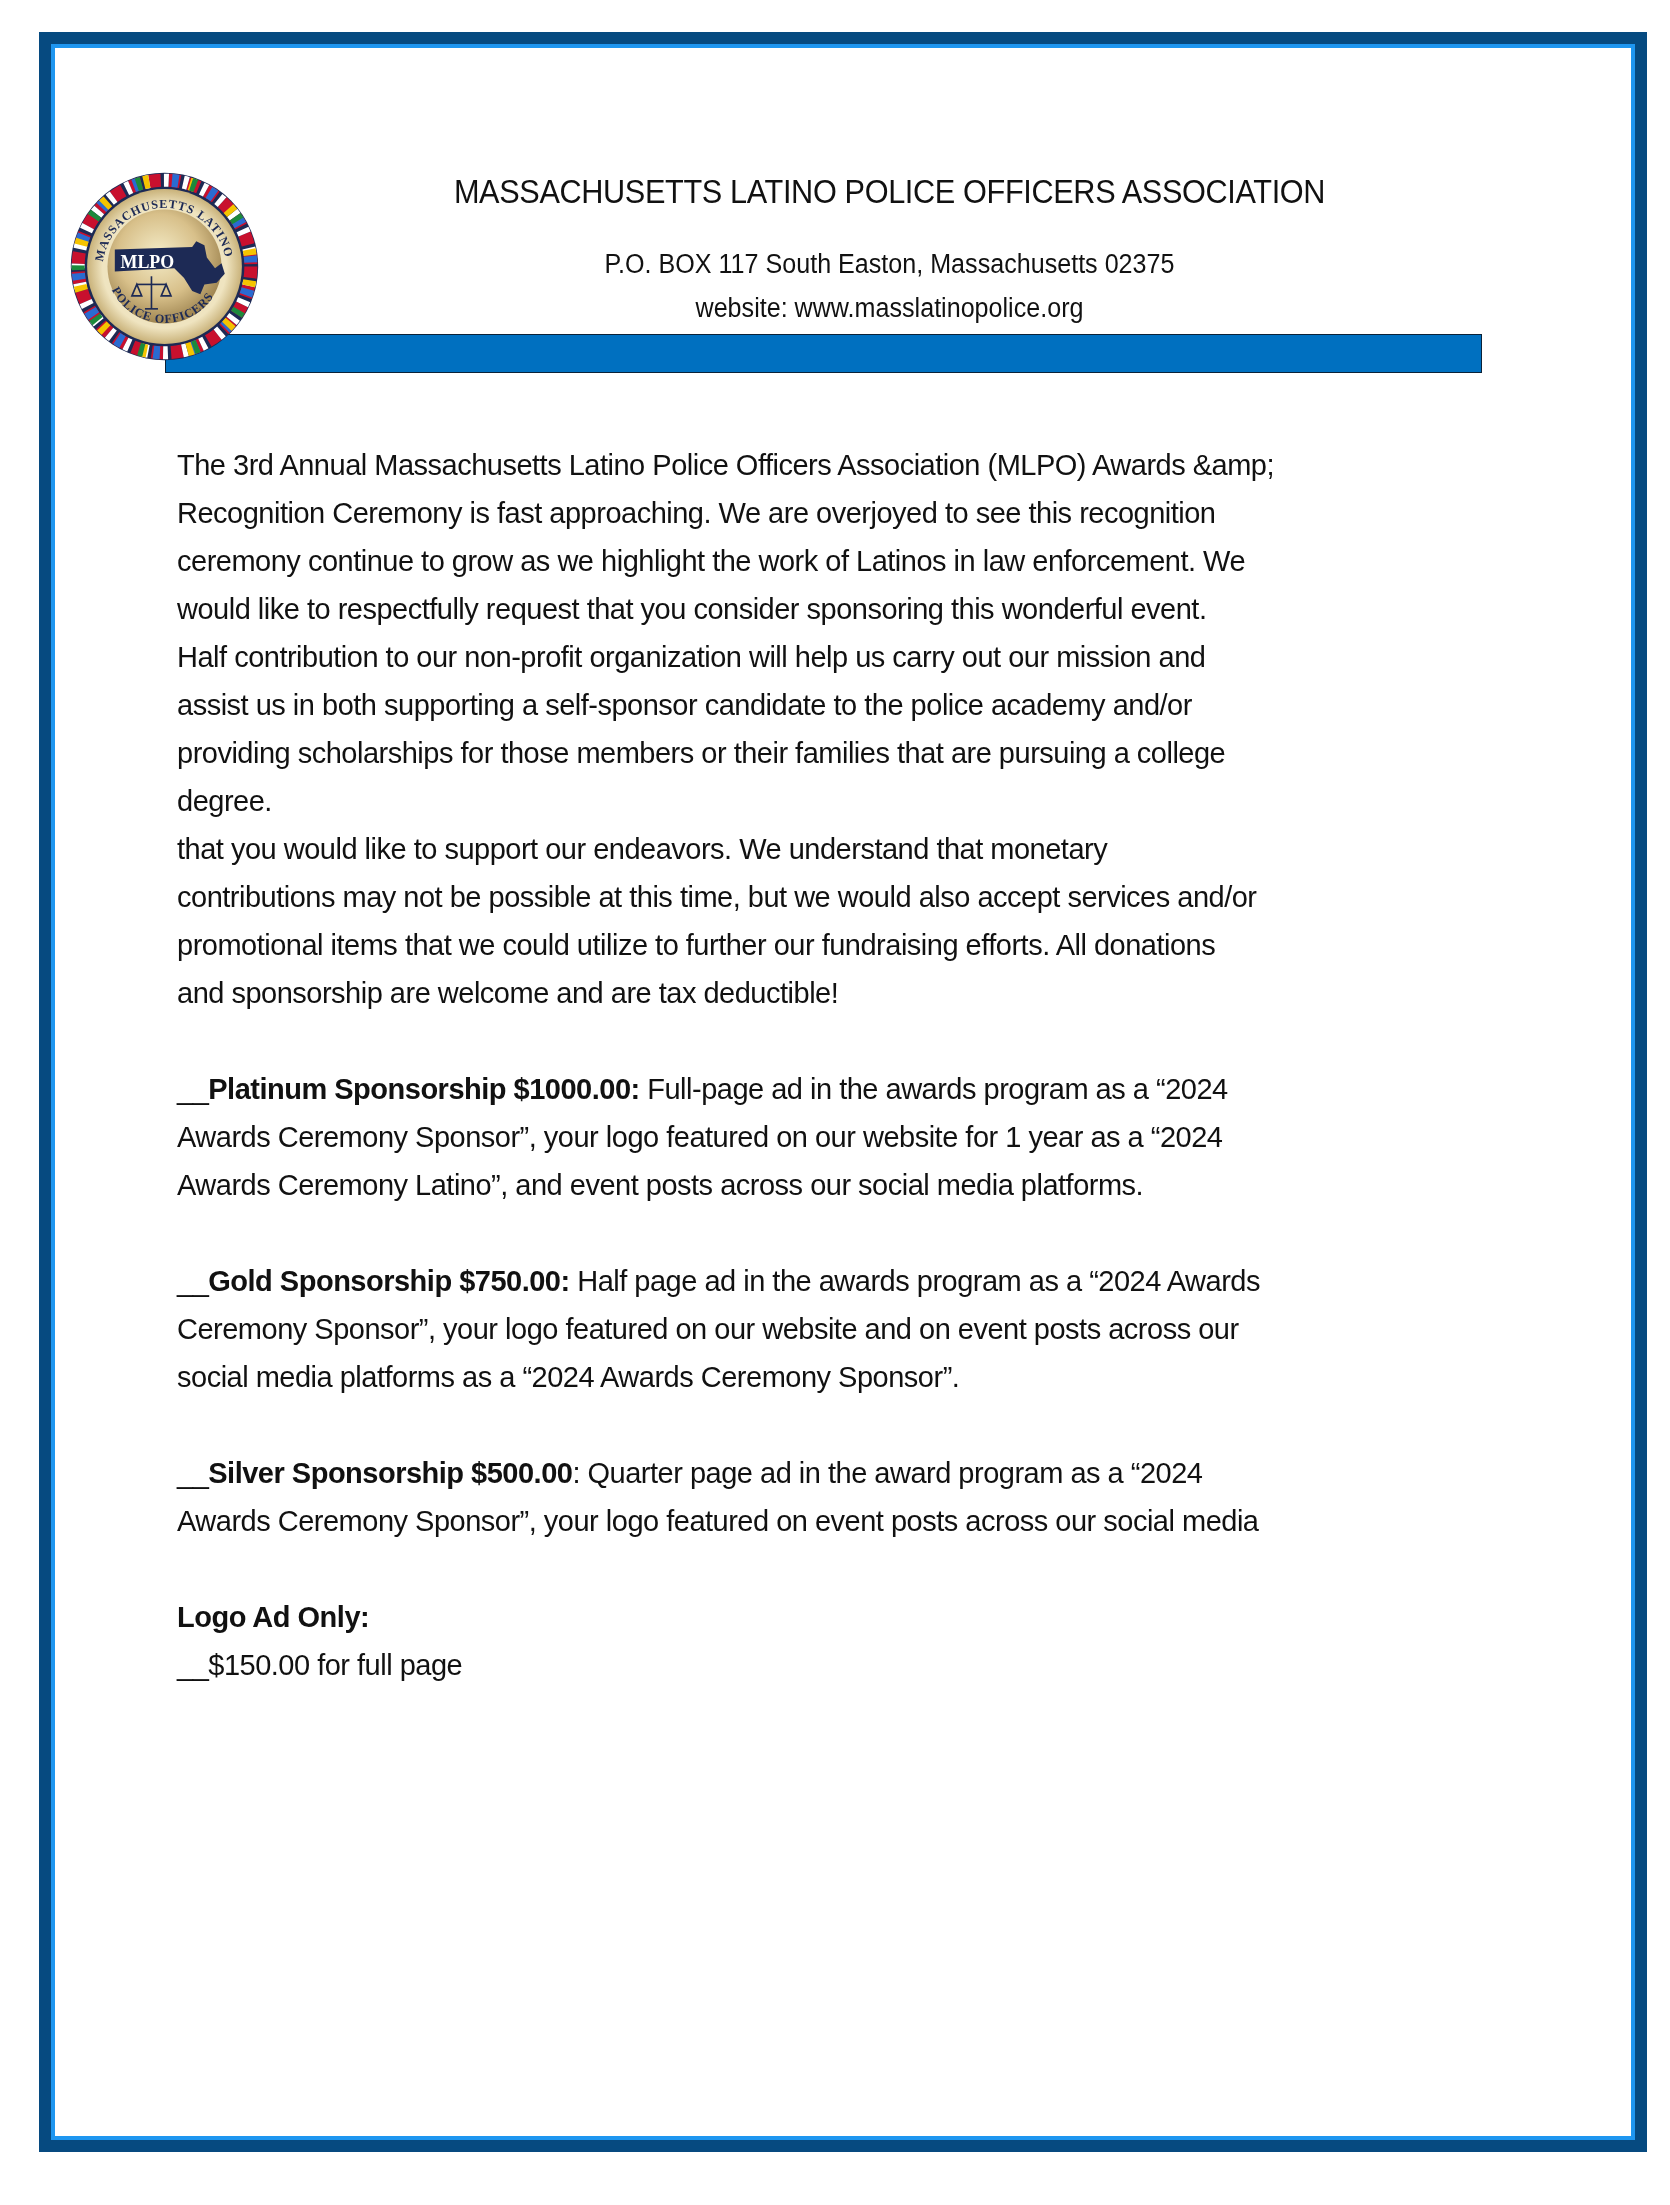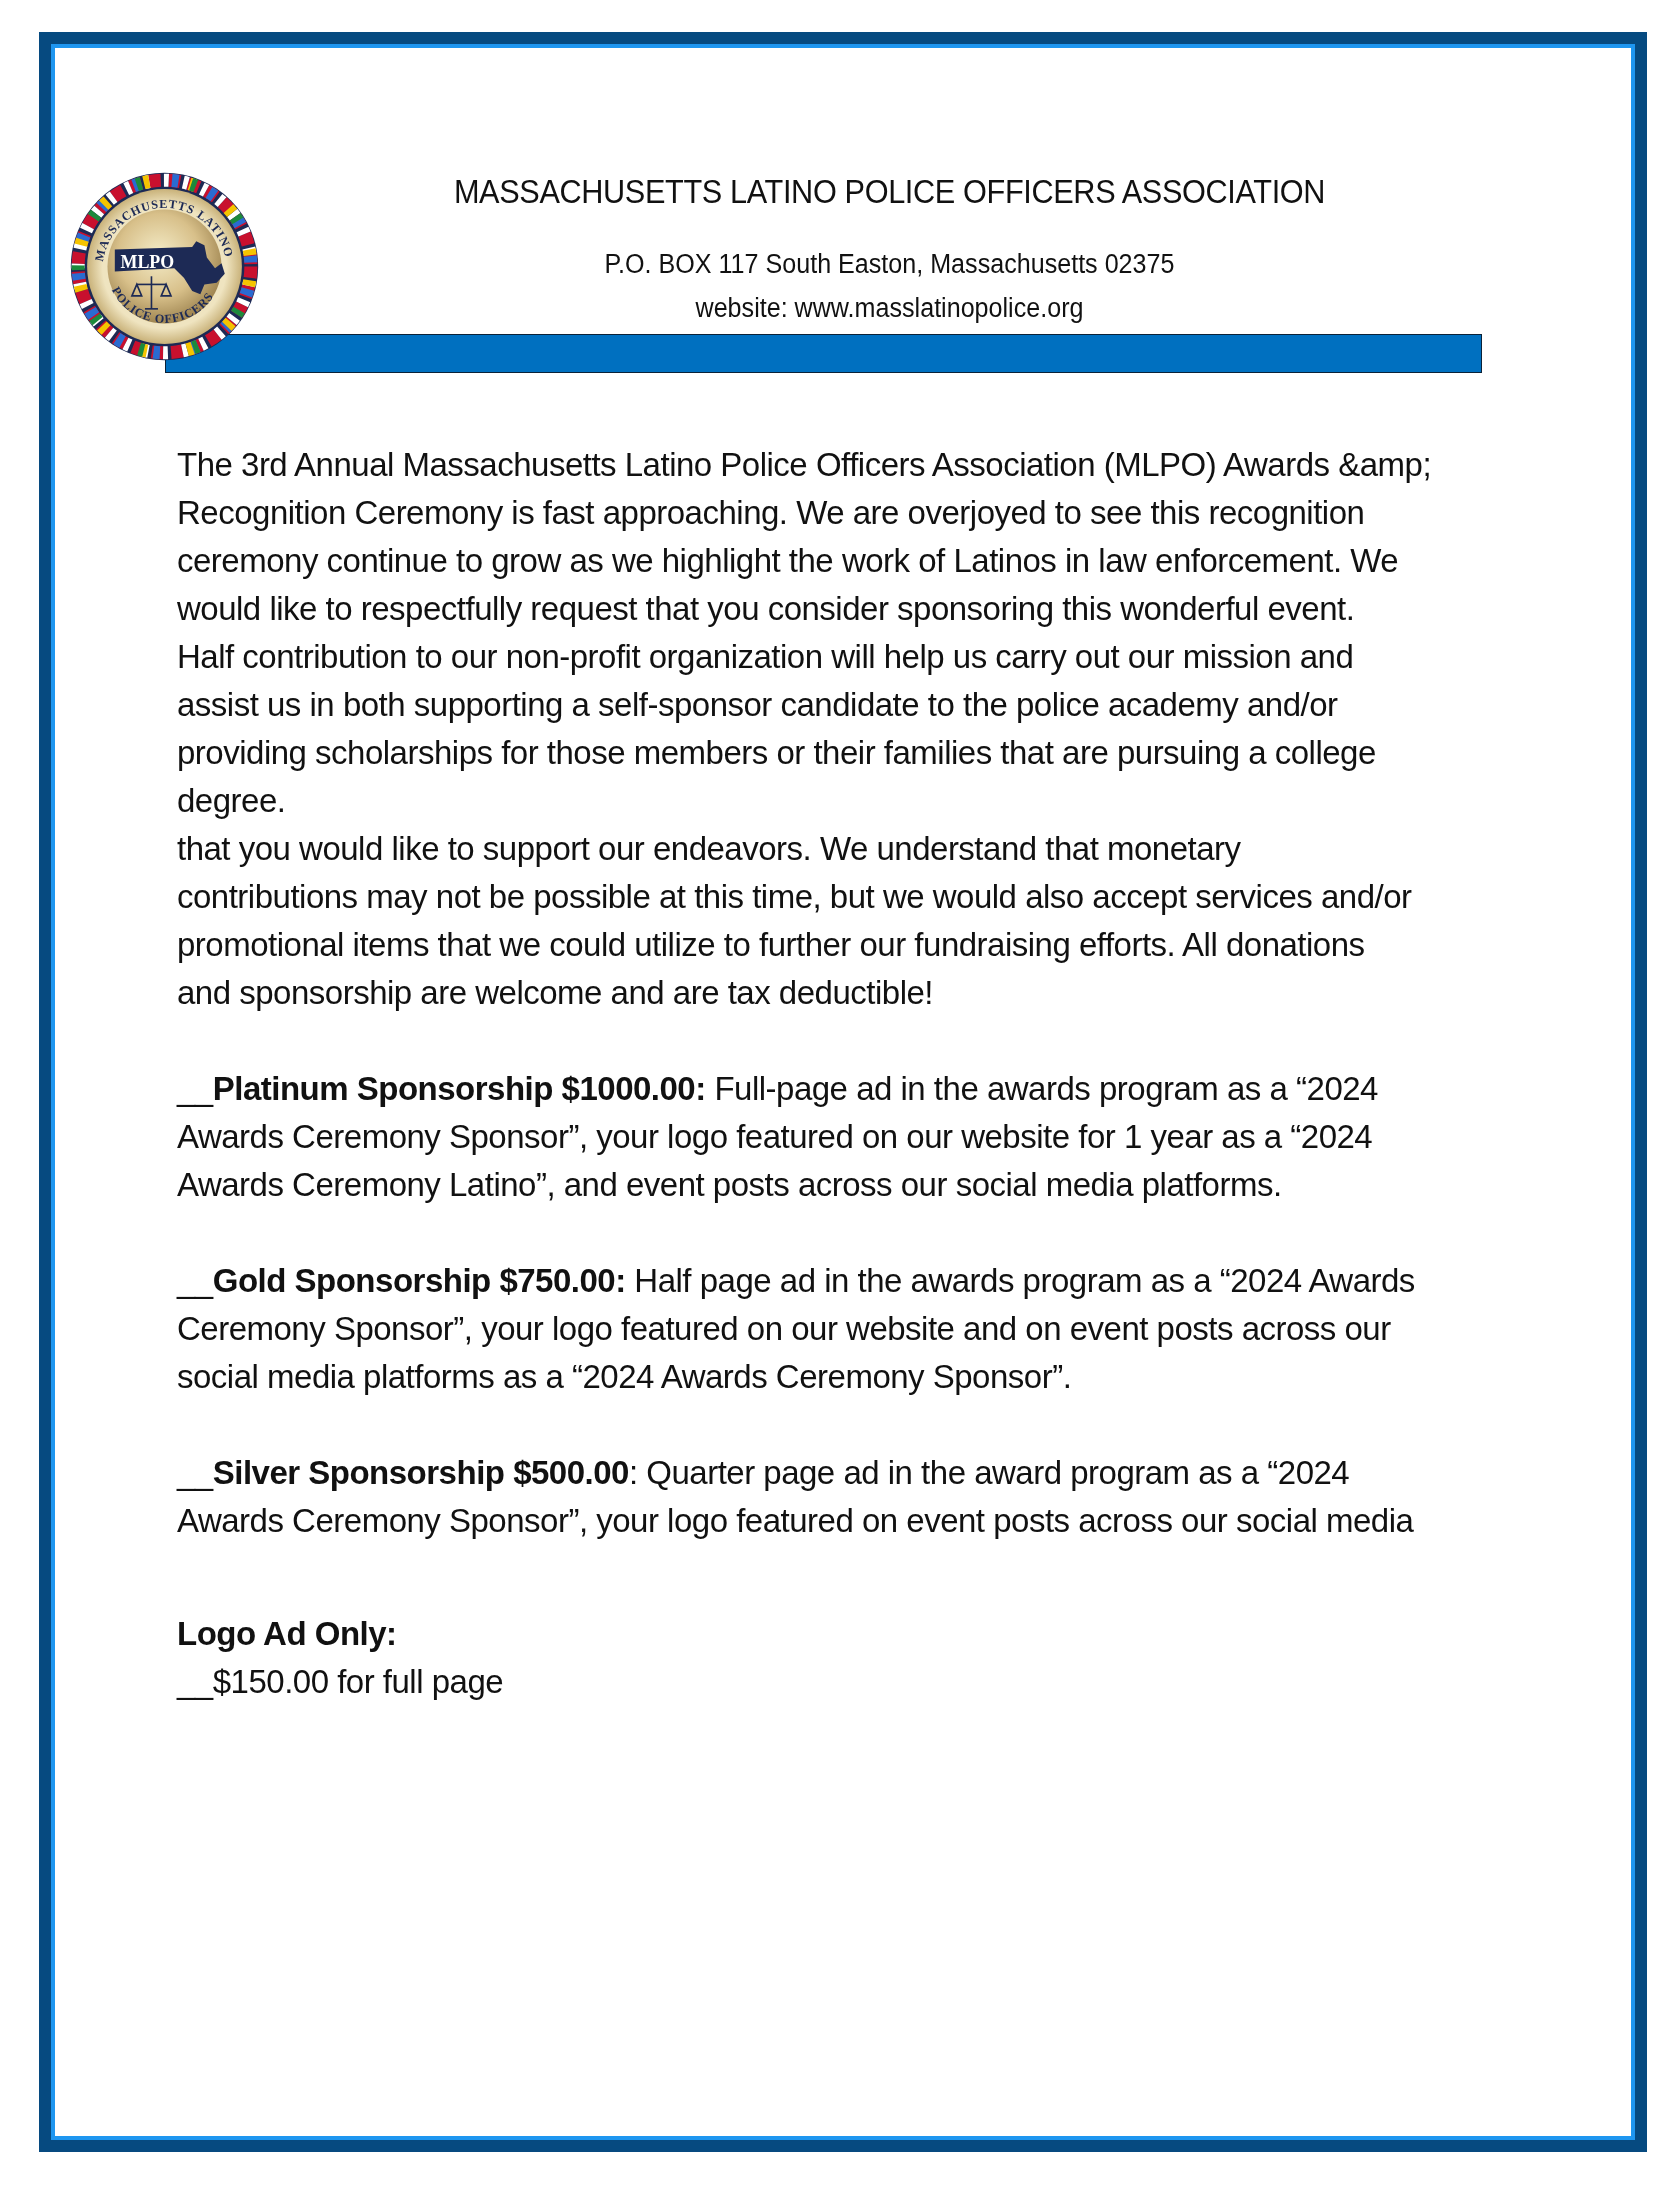--- a/index.html
+++ b/index.html
@@ -12,23 +12,23 @@
     .logo { position: absolute; left: 70px; top: 172px; width: 189px; height: 189px; z-index: 3; }
 
     .header-title { position: absolute; left: 408px; width: 963px; top: 173px; text-align: center; font-family: "Liberation Sans", sans-serif; font-size: 33px; letter-spacing: -0.4px; transform: scaleX(0.93); transform-origin: center; white-space: nowrap; color: #111; }
     .header-line { position: absolute; left: 408px; width: 963px; text-align: center; font-family: "Liberation Sans", sans-serif; font-size: 27px; transform: scaleX(0.93); transform-origin: center; white-space: nowrap; color: #111; }
     .header-address { top: 249px; }
     .header-website { top: 293px; }
 
     .blue-bar { position: absolute; left: 165px; top: 334px; width: 1317px; height: 39px; background: #0070c0; border: 1.6px solid #0b2238; box-sizing: border-box; z-index: 2; }
 
     .body-text { position: absolute; left: 177px; top: 441px; width: 1338px; }
-    .line { font-size: 33px; line-height: 48px; height: 48px; white-space: nowrap; letter-spacing: -0.5px; color: #111; }
+    .line { font-size: 29px; line-height: 48px; height: 48px; white-space: nowrap; letter-spacing: -0.5px; color: #111; }
     .line.blank { height: 48px; }
-    .b { font-weight: bold; margin-top: 17px; }
+    .b { font-weight: bold; }
   </style>
 </head>
 <body>
 
 <div class="frame-outer">
   <div class="frame-mid">
     <div class="frame-inner"></div>
   </div>
 </div>
 

